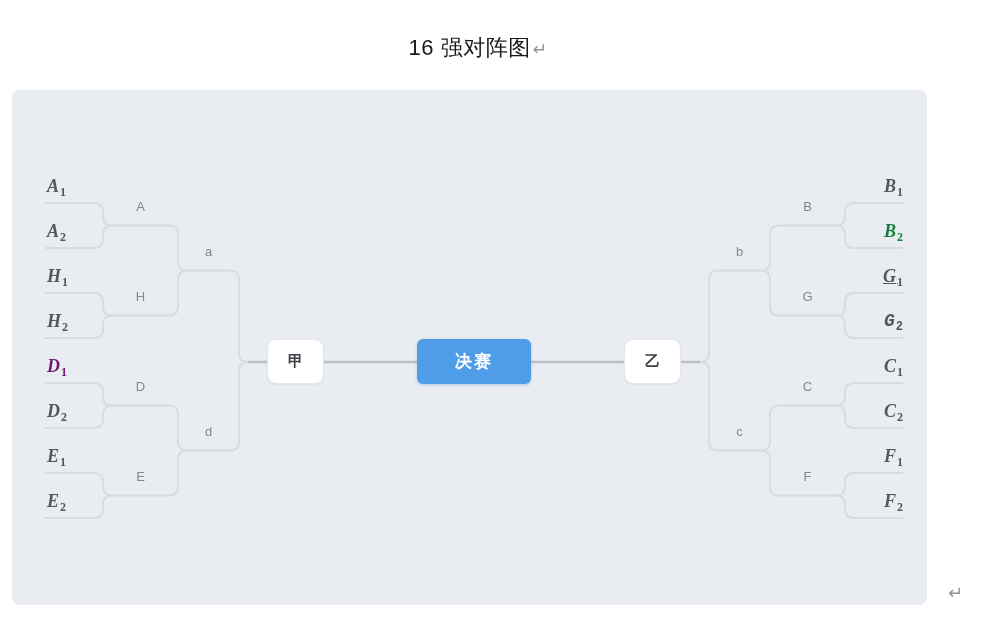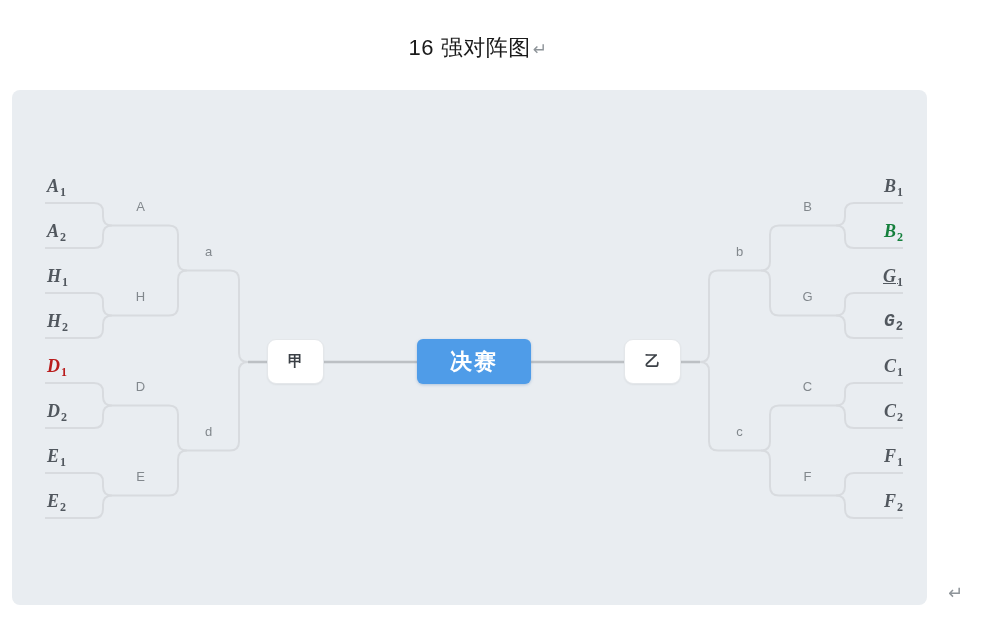--- a/index.html
+++ b/index.html
@@ -37,21 +37,21 @@
   .leaf .sub{
     font-size:12px;font-style:normal;font-weight:bold;
     vertical-align:-4px;margin-left:1px;
   }
   .node{
     position:absolute;display:flex;align-items:center;justify-content:center;
     font-weight:bold;box-sizing:border-box;
   }
   .node.final{
     width:114px;height:45px;border-radius:6px;
-    background:#4f9ce8;color:#ffffff;font-size:22px;letter-spacing:2px;
+    background:#4f9ce8;color:#ffffff;font-size:17px;letter-spacing:2px;
     box-shadow:0 1px 3px rgba(70,120,180,0.35);
   }
   .node.semi{
     width:57px;height:45px;border-radius:9px;
     background:#ffffff;color:#3b4046;font-size:15px;
     border:1px solid #e4e7ea;
     box-shadow:0 1px 2px rgba(0,0,0,0.06);
   }
   .trailing-mark{
     position:absolute;left:948px;top:582px;
@@ -97,21 +97,21 @@
       <path d="M 688 272 Q 697 272 697 281 L 697 351.5 Q 697 360.5 706 360.5 L 749 360.5" fill="none" stroke="#d8dbdf" stroke-width="2"></path>
       <path d="M 688 272 L 669 272 M 612 272 L 519 272" fill="none" stroke="#bcc0c4" stroke-width="2.4"></path>
     </svg>
 <div class="leaf" style="left: 35px; top: 84px; color: rgb(81, 87, 94);"><span>A</span><span class="sub">1</span></div>
     <div class="leaf" style="left: 35px; top: 129px; color: rgb(81, 87, 94);"><span>A</span><span class="sub">2</span></div>
     <div class="lbl" style="left: 106.5px; top: 108.5px; color: rgb(130, 136, 141);">A</div>
     <div class="leaf" style="left: 35px; top: 174px; color: rgb(81, 87, 94);"><span>H</span><span class="sub">1</span></div>
     <div class="leaf" style="left: 35px; top: 219px; color: rgb(81, 87, 94);"><span>H</span><span class="sub">2</span></div>
     <div class="lbl" style="left: 106.5px; top: 198.5px; color: rgb(130, 136, 141);">H</div>
     <div class="lbl" style="left: 174.5px; top: 153.5px; color: rgb(130, 136, 141);">a</div>
-    <div class="leaf" style="left: 35px; top: 264px; color: #b91c1c;"><span>D</span><span class="sub">1</span></div>
+    <div class="leaf" style="left: 35px; top: 264px; color: #701a75;"><span>D</span><span class="sub">1</span></div>
     <div class="leaf" style="left: 35px; top: 309px; color: rgb(81, 87, 94); text-align: center;"><span>D</span><span class="sub">2</span></div>
     <div class="lbl" style="left: 106.5px; top: 288.5px; color: rgb(130, 136, 141);">D</div>
     <div class="leaf" style="left: 35px; top: 354px; color: rgb(81, 87, 94);"><span>E</span><span class="sub">1</span></div>
     <div class="leaf" style="left: 35px; top: 399px; color: rgb(81, 87, 94);"><span>E</span><span class="sub">2</span></div>
     <div class="lbl" style="left: 106.5px; top: 378.5px; color: rgb(130, 136, 141);">E</div>
     <div class="lbl" style="left: 174.5px; top: 333.5px; color: rgb(130, 136, 141);">d</div>
     <div class="node semi" style="left: 255px; top: 249px; width: 57px;">甲</div>
     <div class="leaf" style="right: 24px; top: 84px; color: rgb(81, 87, 94);"><span>B</span><span class="sub">1</span></div>
     <div class="leaf" style="right: 24px; top: 129px; color: #15803d;"><span>B</span><span class="sub">2</span></div>
     <div class="lbl" style="left: 773.5px; top: 108.5px; color: rgb(130, 136, 141);">B</div>

